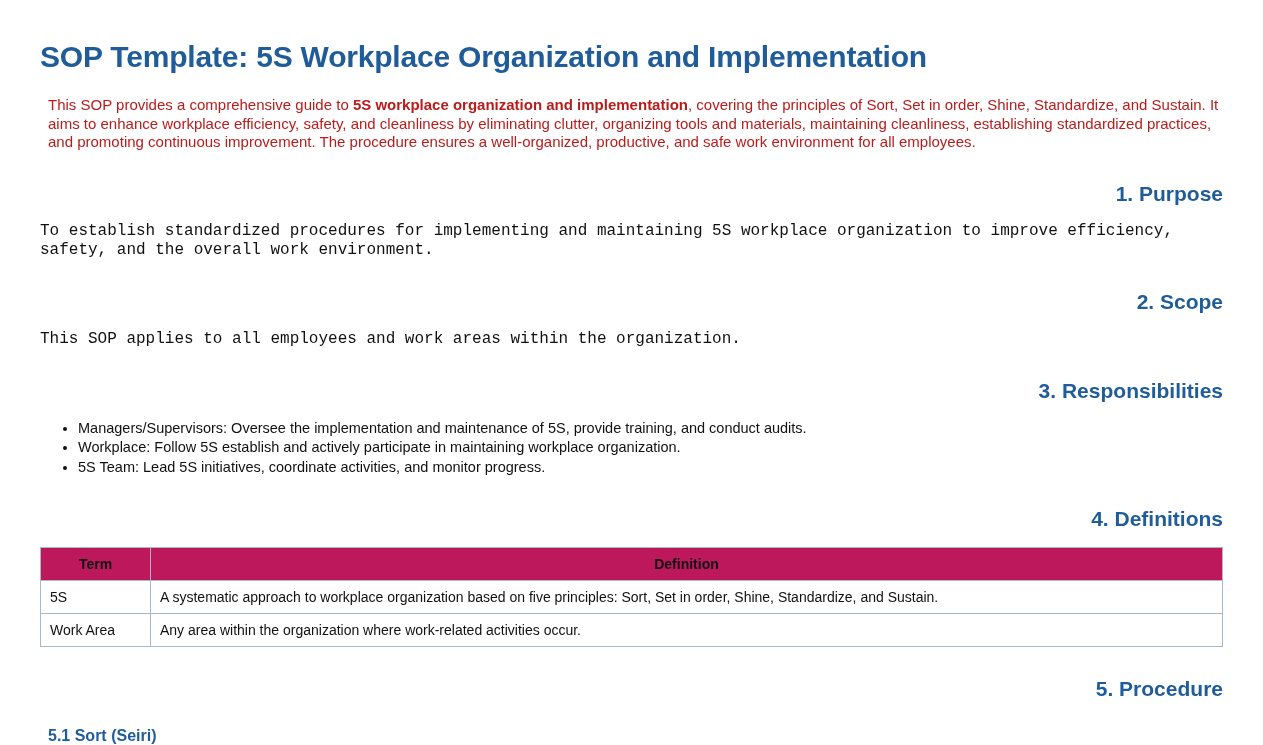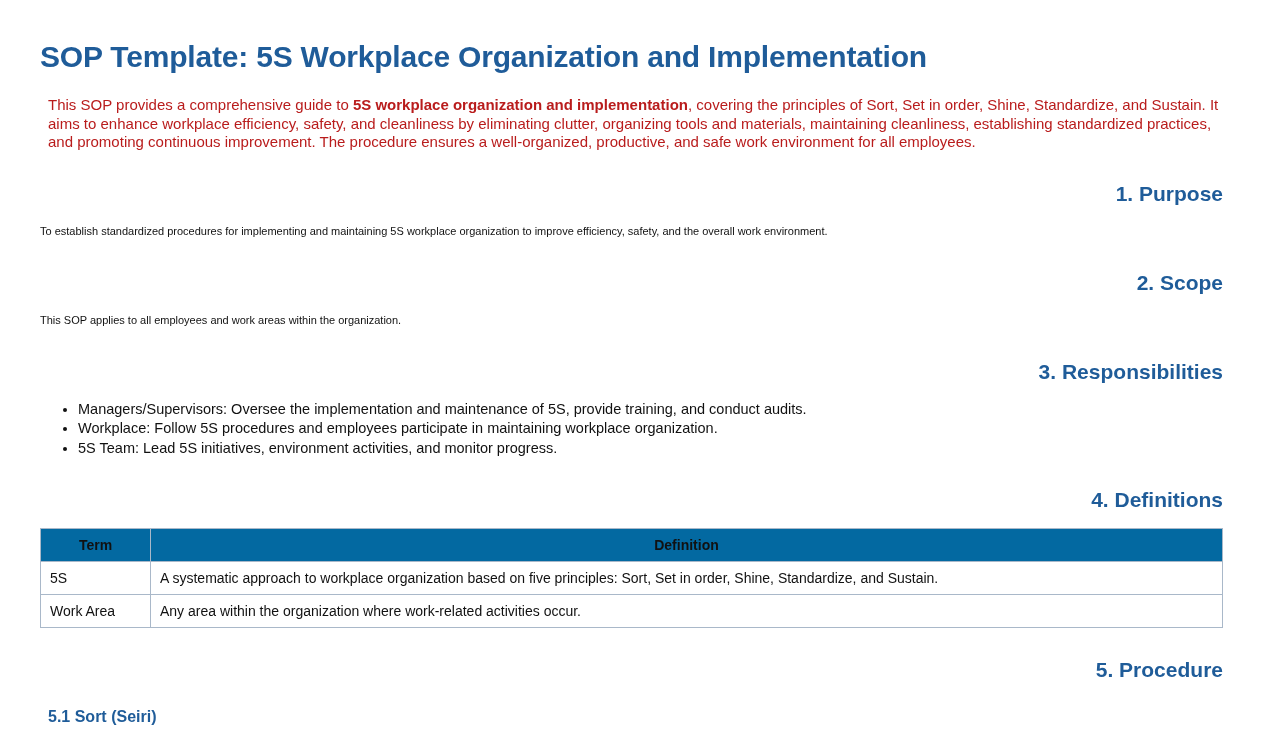--- a/index.html
+++ b/index.html
@@ -35,45 +35,46 @@
   }
   p.intro b { font-weight: bold; }
   h2.section {
     color: #1f5c99;
     font-size: 21px;
     font-weight: bold;
     margin: 30px 0 16px 0;
     text-align: right;
   }
   p.body-text {
-    font-size: 11px;
+    font-size: 16px;
     line-height: 19px;
     margin: 0;
     color: #111111;
+    font-family: Liberation Mono, monospace;
   }
   ul.resp-list {
     margin: 10px 0 0 0;
     padding-left: 38px;
     list-style-type: disc;
   }
   ul.resp-list li {
     font-size: 14.5px;
     line-height: 19.5px;
     color: #111111;
     margin: 0;
   }
   ul.resp-list li b { font-weight: normal; }
   table.defs {
     border-collapse: collapse;
     width: 1183px;
     margin-top: 10px;
     table-layout: fixed;
   }
   table.defs th {
-    background: #0369a1;
+    background: #be185d;
     border: 1px solid #a9b8c9;
     font-size: 14px;
     font-weight: bold;
     padding: 8px 23px;
     color: #111111;
   }
   table.defs td {
     border: 1px solid #a9b8c9;
     font-size: 14px;
     padding: 8px 9px;
@@ -100,22 +101,22 @@
 
   <h2 class="section">1. Purpose</h2>
   <p class="body-text">To establish standardized procedures for implementing and maintaining 5S workplace organization to improve efficiency, safety, and the overall work environment.</p>
 
   <h2 class="section">2. Scope</h2>
   <p class="body-text">This SOP applies to all employees and work areas within the organization.</p>
 
   <h2 class="section">3. Responsibilities</h2>
   <ul class="resp-list">
     <li><b>Managers/Supervisors:</b><span> Oversee the implementation and maintenance of 5S, provide training, and conduct audits.</span></li>
-    <li><b>Workplace:</b><span> Follow 5S procedures and employees participate in maintaining workplace organization.</span></li>
-    <li><b>5S Team:</b><span> Lead 5S initiatives, environment activities, and monitor progress.</span></li>
+    <li><b>Workplace:</b><span> Follow 5S establish and actively participate in maintaining workplace organization.</span></li>
+    <li><b>5S Team:</b><span> Lead 5S initiatives, coordinate activities, and monitor progress.</span></li>
   </ul>
 
   <h2 class="section">4. Definitions</h2>
   <table class="defs">
     <colgroup>
         <col class="term">
         <col>
       </colgroup>
     <thead>
       <tr>

